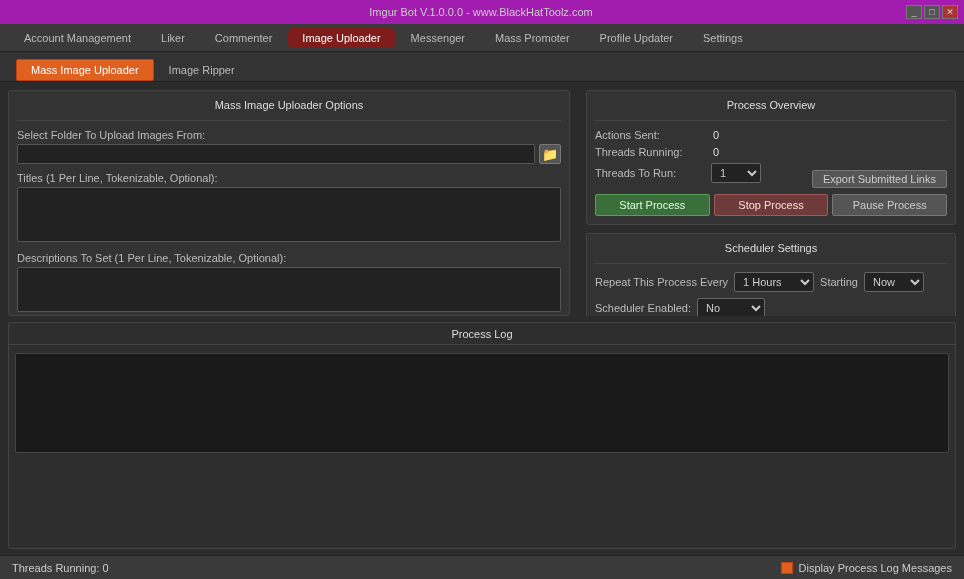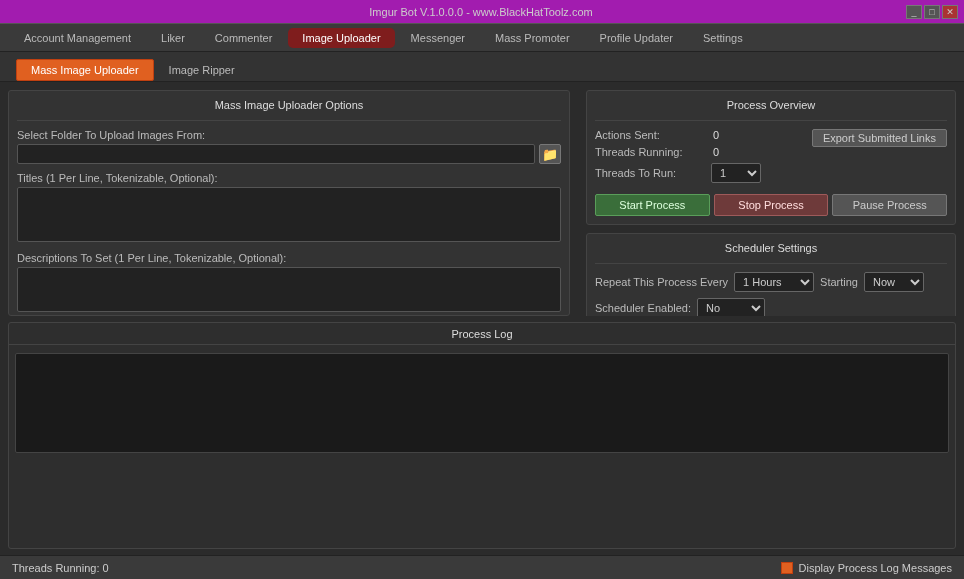--- a/index.html
+++ b/index.html
@@ -368,21 +368,21 @@
       <textarea class="textarea-input" rows="3" style="height: 45px;"></textarea>
 
       
     </div>
 
     <div class="right-panel">
 
       <div class="right-box">
         <div class="panel-title">Process Overview</div>
 
-        <div style="display:flex; justify-content:space-between; align-items:flex-start;">
+        <div style="display:flex; justify-content:space-between; align-items:flex-end;">
           <div>
             <div class="info-row">
               <span class="info-label">Actions Sent:</span>
               <span class="info-value">0</span>
             </div>
             <div class="info-row">
               <span class="info-label">Threads Running:</span>
               <span class="info-value">0</span>
             </div>
             <div class="info-row threads-dropdown-row">

